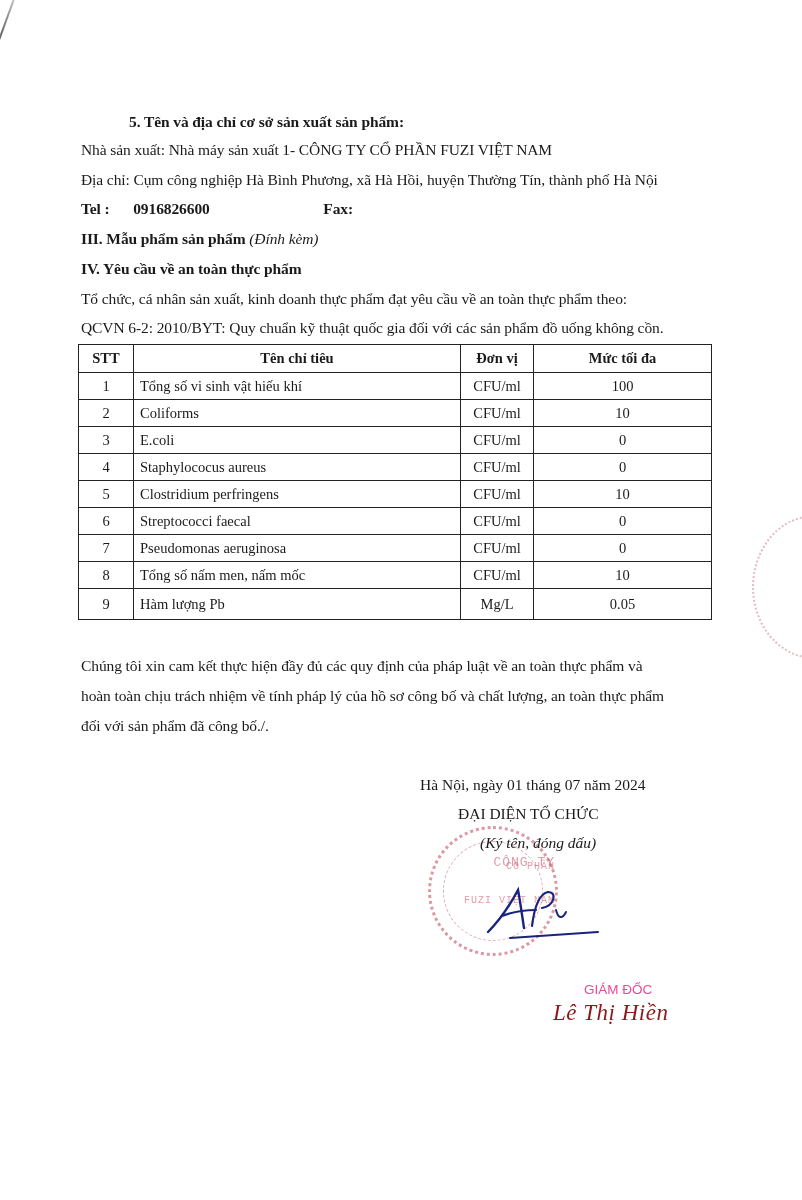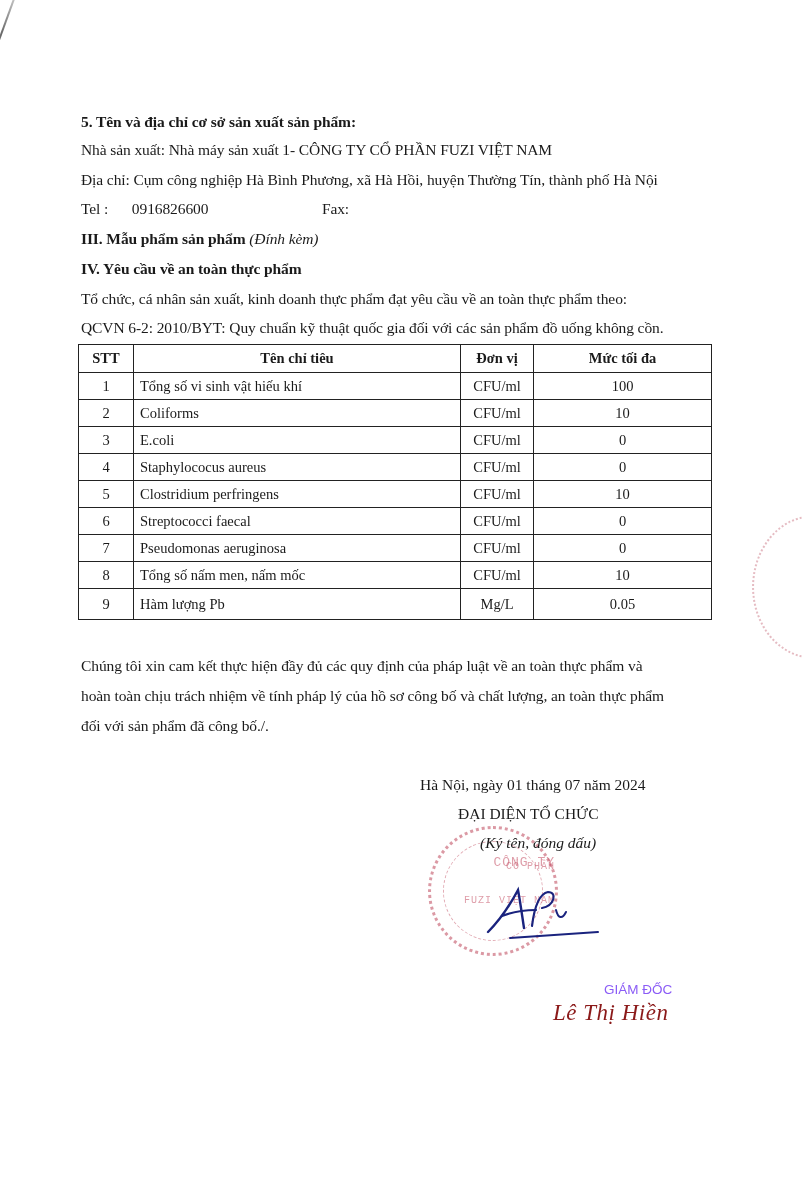--- a/index.html
+++ b/index.html
@@ -127,46 +127,45 @@
       height: 140px;
       border-radius: 50%;
       border: 2px dotted rgba(180, 60, 80, 0.35);
     }
     .director-title {
       position: absolute;
       left: 584px;
       top: 982px;
       font-family: "Liberation Sans", "DejaVu Sans", sans-serif;
       font-size: 13.5px;
-      color: #8b5cf6;
-      white-space: nowrap;
-      margin-left: 20px;
+      color: #ec4899;
+      white-space: nowrap;
     }
     .director-name {
       position: absolute;
       left: 553px;
       top: 1000px;
       font-family: "Liberation Serif", "DejaVu Serif", serif;
       font-style: italic;
       font-weight: normal;
       font-size: 23px;
       color: #8b1a1a;
       white-space: nowrap;
       letter-spacing: 0.5px;
     }
   </style>
 </head>
 <body>
 
 <div class="page-mark"></div>
 
-<div class="line bold" style="top:113px;">5. Tên và địa chỉ cơ sở sản xuất sản phẩm:</div>
+<div class="line bold" style="top:113px;margin-left:48px;">5. Tên và địa chỉ cơ sở sản xuất sản phẩm:</div>
 <div class="line" style="top:141px;">Nhà sản xuất: Nhà máy sản xuất 1- CÔNG TY CỔ PHẦN FUZI VIỆT NAM</div>
 <div class="line" style="top:171px;">Địa chỉ: Cụm công nghiệp Hà Bình Phương, xã Hà Hồi, huyện Thường Tín, thành phố Hà Nội</div>
-<div class="line" style="top:200px;">
+<div class="line" style="top:200px;font-weight:bold;">
   <span>Tel :</span>
   <span style="display:inline-block;width:16px;"></span>
   <span>0916826600</span>
   <span style="display:inline-block;width:106px;"></span>
   <span>Fax:</span>
 </div>
 
 <div class="line" style="top:230px;">
   <span class="bold">III. Mẫu phẩm sản phẩm</span>
   <span class="italic">(Đính kèm)</span>

